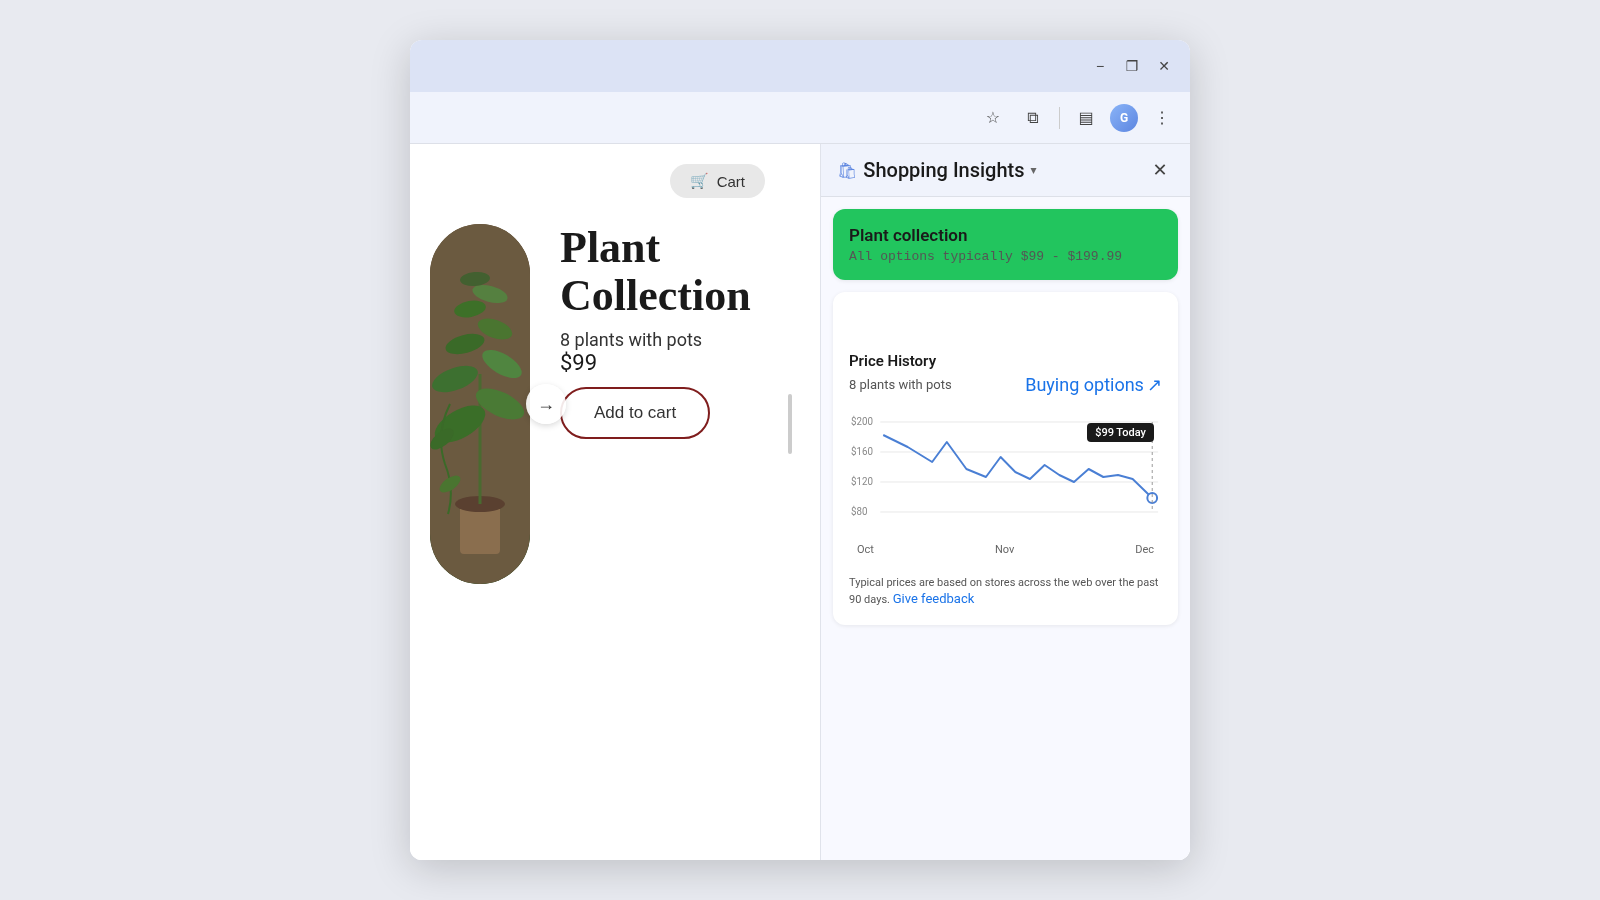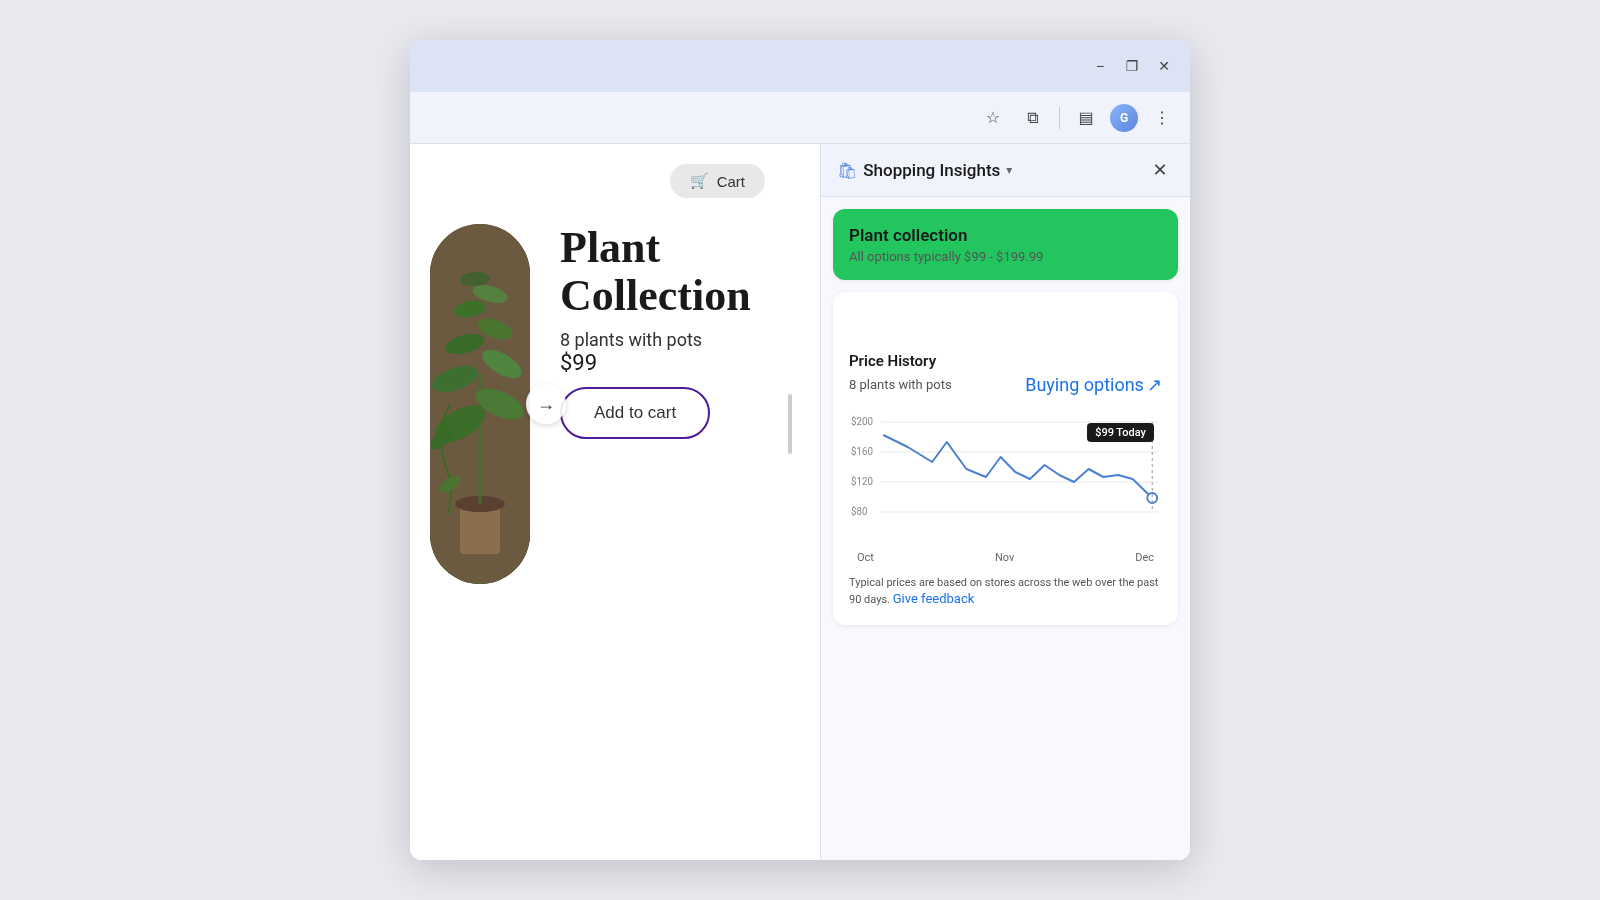--- a/index.html
+++ b/index.html
@@ -180,21 +180,21 @@
     .product-price {
       font-size: 22px;
       color: #1a1a1a;
       font-weight: 400;
     }
 
     .add-to-cart-btn {
       margin-top: 12px;
       padding: 14px 32px;
       border-radius: 28px;
-      border: 2px solid #4c1d95;
+      border: 2px solid #7f1d1d;
       background: transparent;
       font-size: 17px;
       color: #333;
       cursor: pointer;
       font-weight: 500;
       width: fit-content;
     }
 
     
     .vertical-divider {
@@ -235,21 +235,21 @@
       gap: 6px;
       flex: 1;
     }
 
     .bag-icon {
       font-size: 16px;
       color: #5c85e0;
     }
 
     .insights-title {
-      font-size: 17px;
+      font-size: 20px;
       font-weight: 500;
       color: #1a1a1a;
     }
 
     .dropdown-arrow {
       font-size: 12px;
       color: #666;
       cursor: pointer;
     }
 
@@ -282,20 +282,21 @@
     .plant-collection-name {
       font-size: 17px;
       font-weight: 600;
       color: #1a1a1a;
       margin-bottom: 4px;
     }
 
     .plant-price-range {
       font-size: 13px;
       color: #555;
+      font-family: Liberation Mono, monospace;
     }
 
     
     .price-history-card {
       background: #fff;
       border-radius: 12px;
       margin: 0 12px 12px;
       padding: 16px;
       box-shadow: 0 1px 4px rgba(0,0,0,0.08);
     }
@@ -356,21 +357,21 @@
 
     .chart-svg {
       width: 100%;
       height: 130px;
     }
 
     .chart-labels {
       display: flex;
       justify-content: space-between;
       padding: 0 8px;
-      margin-top: 10px;
+      margin-top: 2px;
     }
 
     .chart-label {
       font-size: 11px;
       color: #666;
     }
 
     .chart-note {
       font-size: 11px;
       color: #555;

